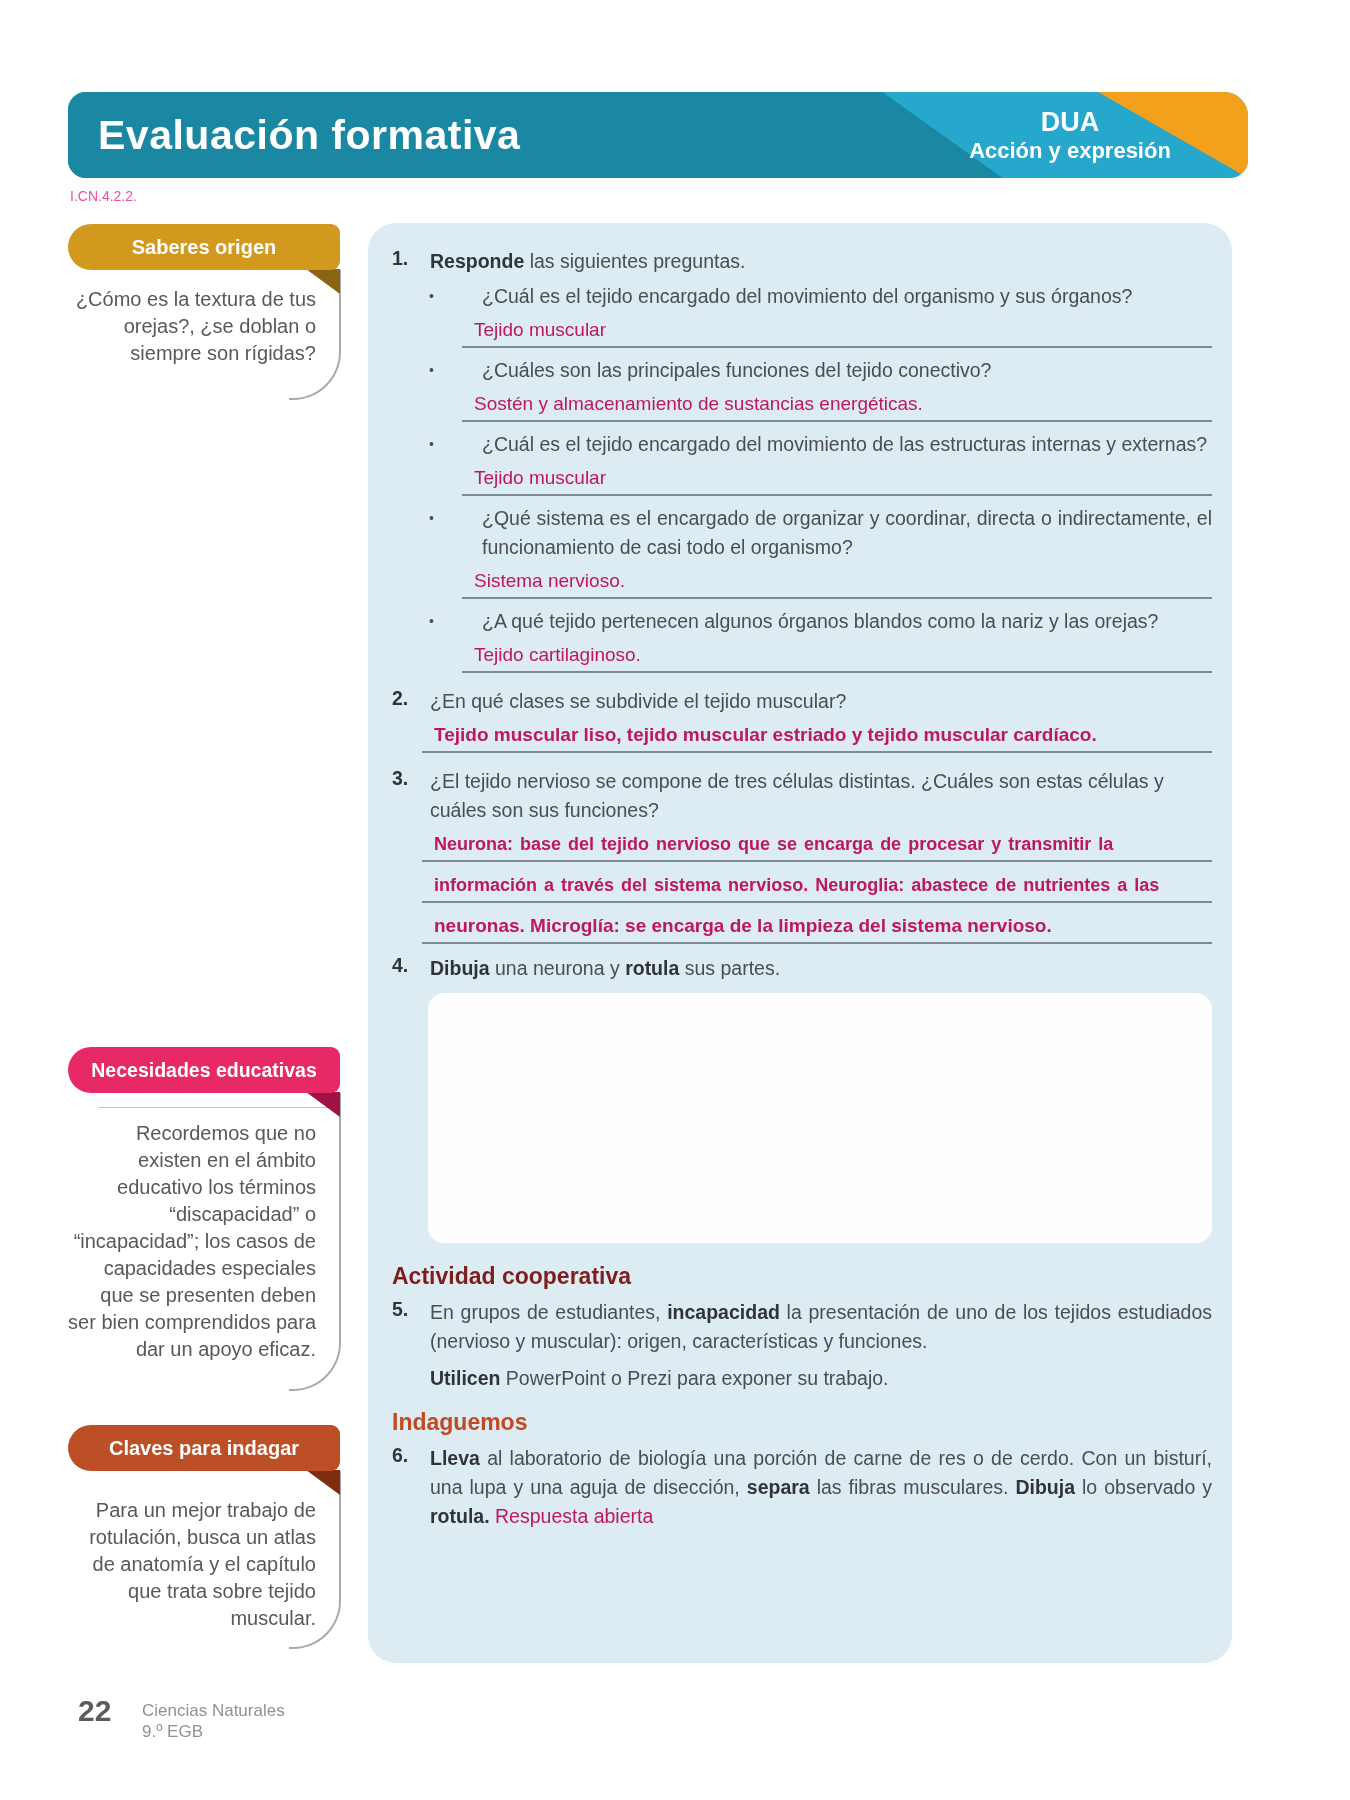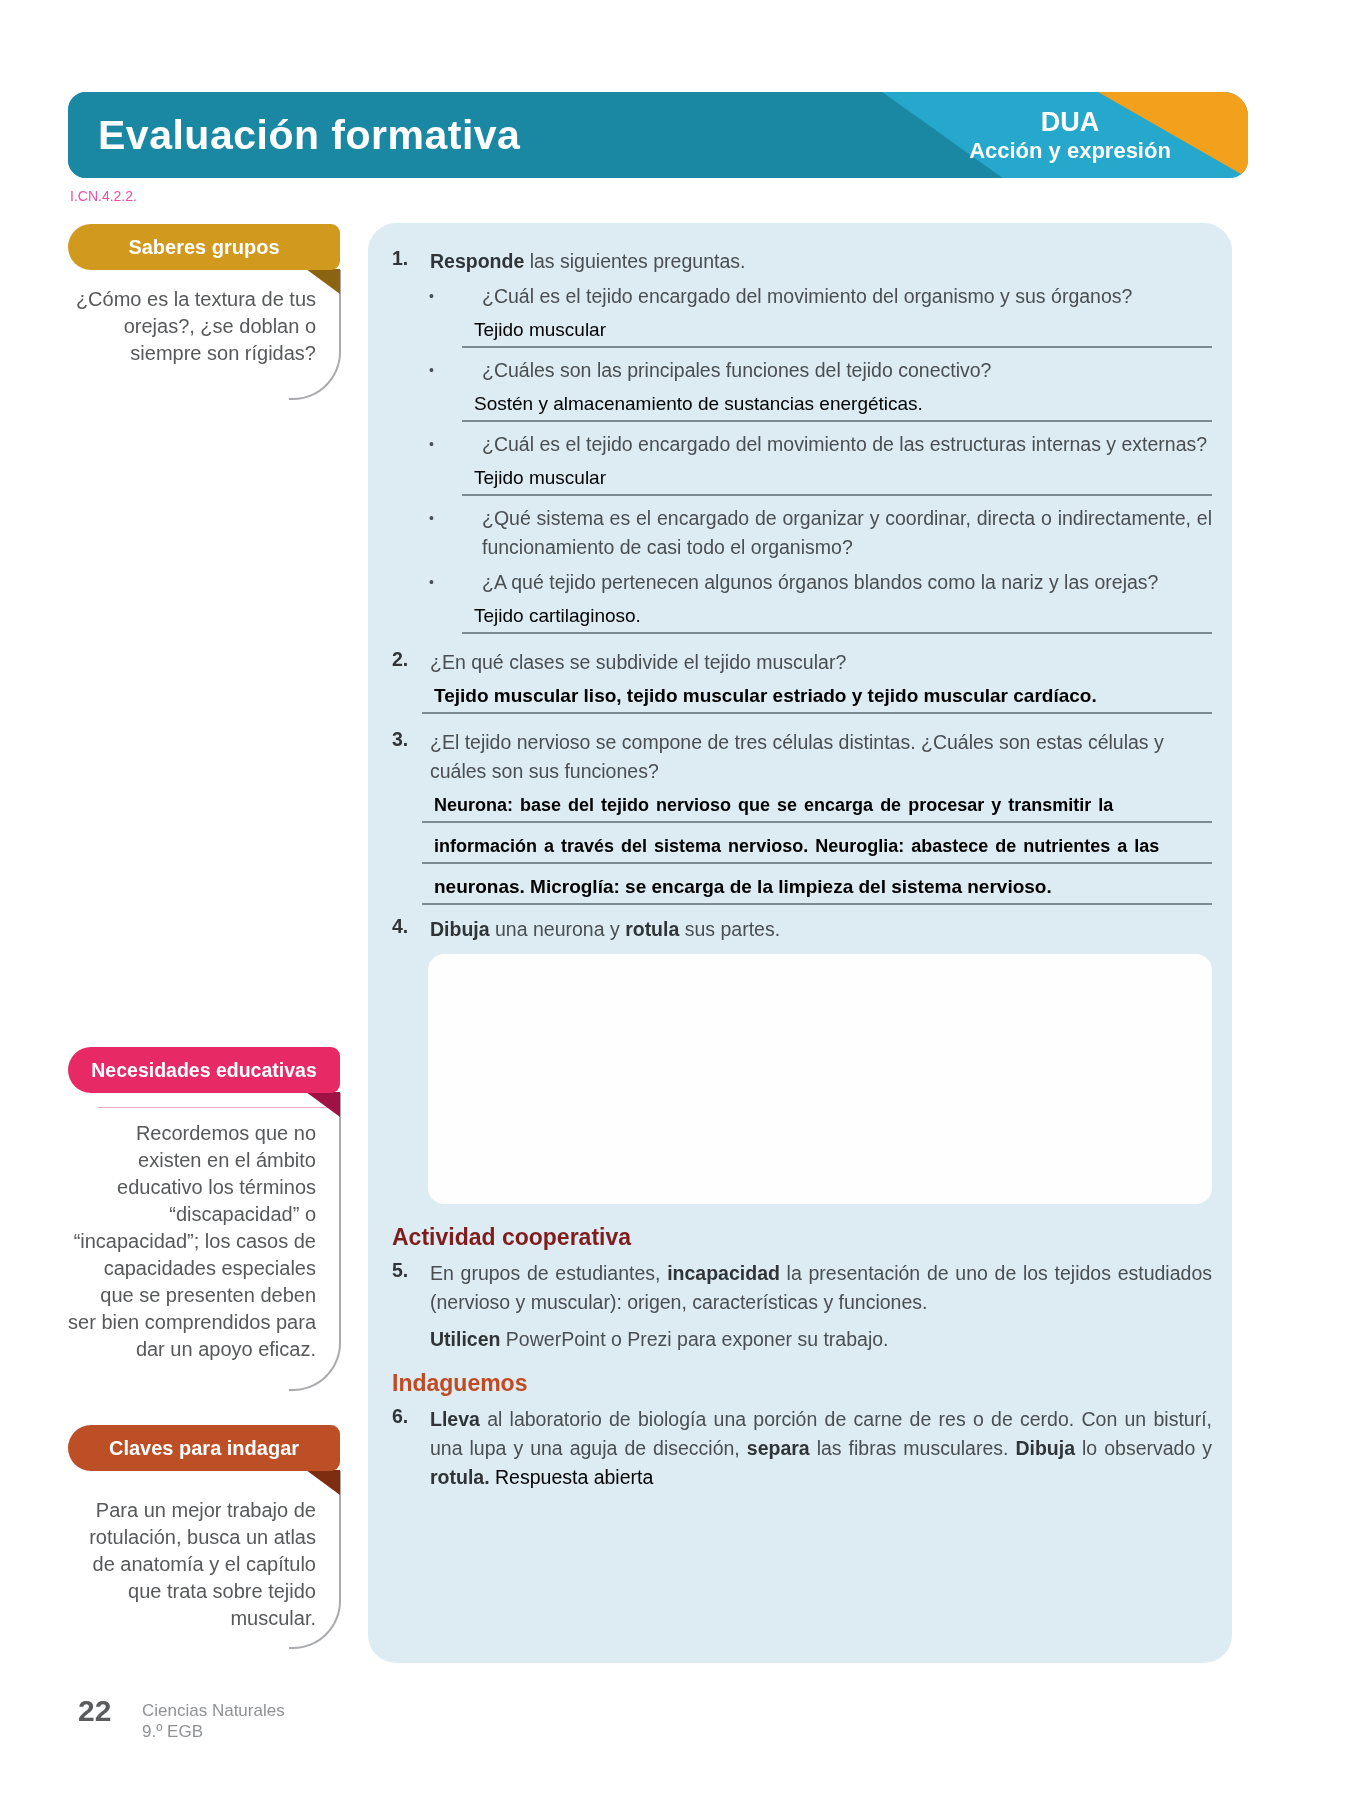--- a/index.html
+++ b/index.html
@@ -55,21 +55,21 @@
   .qrow{display:flex;margin-top:14px;}
   .qnum{width:38px;flex:none;font-weight:700;color:#303436;}
   .qbody{flex:1;line-height:29px;}
   .b{font-weight:700;color:#303436;}
   .just{text-align:justify;}
   .bullet-row{display:flex;margin-left:35px;margin-top:6px;}
   .dot{flex:none;width:53px;font-size:14px;line-height:29px;color:#4a4e50;padding-left:2px;}
   .ansline{border-bottom:2px solid #7b8b91;padding:3px 0 5px 12px;
            margin:4px 0 8px 0;overflow:hidden;}
   .ansline span{white-space:nowrap;font-size:19px;}
-  .pink{color:#000000;margin-top:16px;}
+  .pink{color:#be185d;margin-top:16px;}
   .ind-bullet{margin-left:70px;}
   .ind-num{margin-left:30px;font-weight:bold;}
   .wspace span{word-spacing:2px;font-size:18px;}
   .drawbox{margin:10px 0 0 36px;height:250px;background:#fefefe;border-radius:16px;}
   .coop{margin:18px 0 0 0;font-size:23px;font-weight:700;color:#7f1d1d;line-height:31px;}
   .indag{margin:14px 0 0 0;font-size:23px;font-weight:700;color:#c04a22;line-height:31px;}
   .mt14{margin-top:14px;} .mt6{margin-top:6px;} .mt8{margin-top:8px;}
 
   
   .footer-page{position:absolute;left:78px;top:1694px;font-size:30px;
@@ -86,21 +86,21 @@
   <h1>Evaluación formativa</h1>
   <div class="dua">
     <div class="dua-title">DUA</div>
     <div class="dua-sub">Acción y expresión</div>
   </div>
 </header>
 <div class="code">I.CN.4.2.2.</div>
 
 <aside class="sidebox saberes">
   <div class="badge">
-    <span>Saberes grupos</span>
+    <span>Saberes origen</span>
   </div>
   <span class="fold"></span>
   <div class="bracket"></div>
   <p class="sidetext">¿Cómo es la textura de tus orejas?, ¿se doblan o siempre son rígidas?</p>
 </aside>
 
 <aside class="sidebox necesidades">
   <div class="badge">
     <span>Necesidades educativas</span>
   </div>
@@ -138,20 +138,21 @@
       <div class="ansline ind-bullet"><span class="pink">Sostén y almacenamiento de sustancias energéticas.</span></div>
       <div class="bullet-row">
         <span class="dot">•</span>
         <div class="qbody just">¿Cuál es el tejido encargado del movimiento de las estructuras internas y externas?</div>
       </div>
       <div class="ansline ind-bullet"><span class="pink">Tejido muscular</span></div>
       <div class="bullet-row">
         <span class="dot">•</span>
         <div class="qbody just">¿Qué sistema es el encargado de organizar y coordinar, directa o indirectamente, el funcionamiento de casi todo el organismo?</div>
       </div>
+      <div class="ansline ind-bullet"><span class="pink">Sistema nervioso.</span></div>
       <div class="bullet-row">
         <span class="dot">•</span>
         <div class="qbody">¿A qué tejido pertenecen algunos órganos blandos como la nariz y las orejas?</div>
       </div>
       <div class="ansline ind-bullet"><span class="pink">Tejido cartilaginoso.</span></div>
     </div>
 
   <div class="qrow mt14">
     <span class="qnum">2.</span>
     <div class="qbody"><span>¿En qué clases se subdivide el tejido muscular?</span></div>

